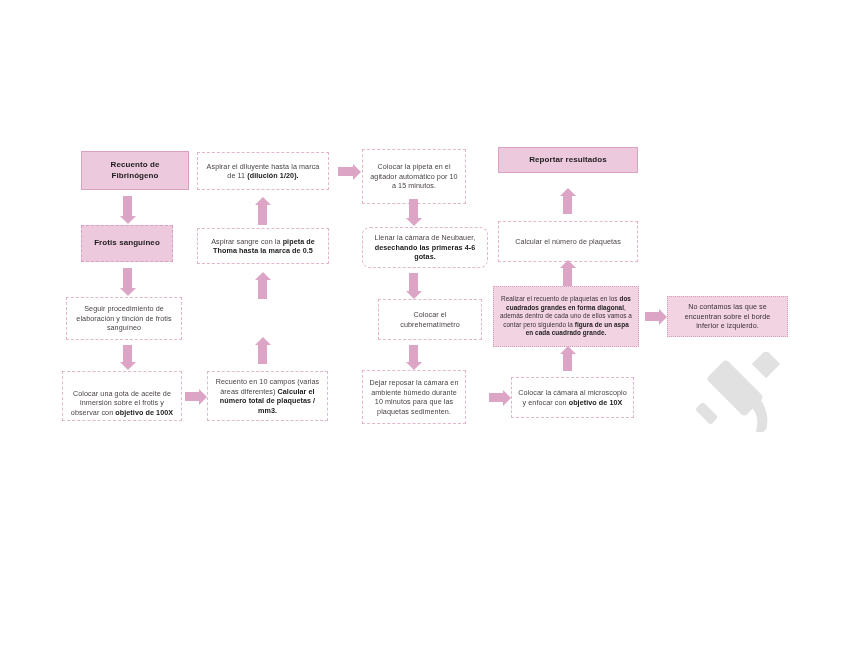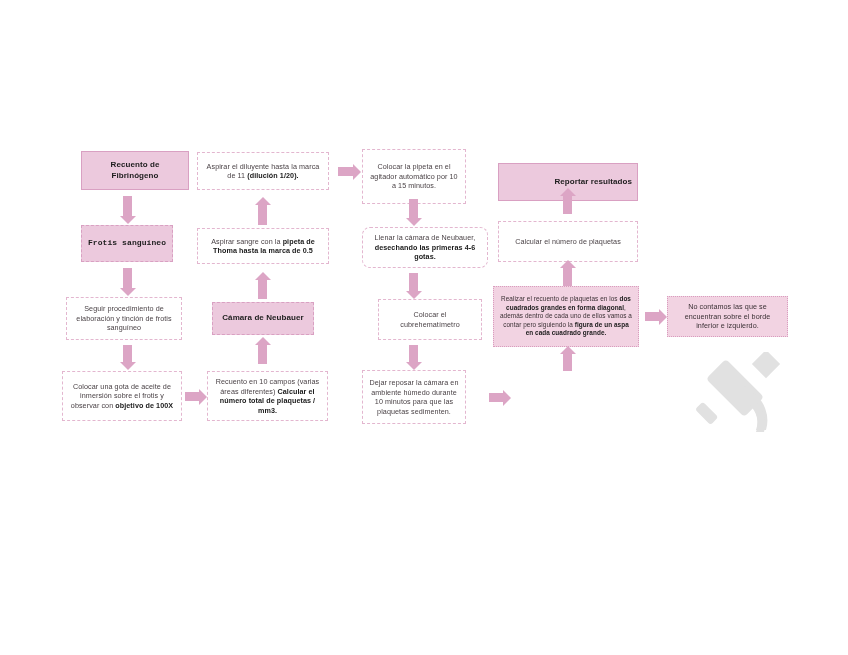--- a/index.html
+++ b/index.html
@@ -120,59 +120,56 @@
 <div id="canvas">
 
   <div class="node filled" style="left:81px; top:151px; width:108px; height:39px;">
     <span class="inner">Recuento de Fibrinógeno</span>
   </div>
 
   <div class="arrow down" style="left:123px; top:196px; height:20px;">
       <span class="head"></span>
     </div>
 
-  <div class="node filled dashed" style="left:81px; top:225px; width:92px; height:37px;font-family:Liberation Mono, monospace;">
+  <div class="node filled dashed" style="left:81px; top:225px; width:92px; height:37px;">
     <span class="inner">Frotis sanguíneo</span>
   </div>
 
   <div class="arrow down" style="left:123px; top:268px; height:20px;">
       <span class="head"></span>
     </div>
 
   <div class="node outline" style="left:66px; top:297px; width:116px; height:43px;">
     <span class="inner">Seguir procedimiento de elaboración y tinción de frotis sanguíneo</span>
   </div>
 
   <div class="arrow down" style="left:123px; top:345px; height:17px;">
       <span class="head"></span>
     </div>
 
-  <div class="node outline" style="left:62px; top:371px; width:120px; height:50px;">
+  <div class="node outline" style="left:62px; top:371px; width:120px; height:50px;align-items:flex-end;">
     <span class="inner"><span>Colocar una gota de aceite de inmersión sobre el frotis y observar con </span><b>objetivo de 100X</b></span>
   </div>
 
   <div class="node outline" style="left:197px; top:152px; width:132px; height:38px;">
     <span class="inner"><span>Aspirar el diluyente hasta la marca de 11 </span><b>(dilución 1/20).</b></span>
   </div>
 
   <div class="arrow up" style="left:258px; top:205px; height:20px;">
       <span class="head"></span>
     </div>
 
   <div class="node outline" style="left:197px; top:228px; width:132px; height:36px;">
     <span class="inner"><span>Aspirar sangre con la </span><b>pipeta de Thoma hasta la marca de 0.5</b></span>
   </div>
 
   <div class="arrow up" style="left:258px; top:280px; height:19px;">
       <span class="head"></span>
     </div>
 
-  <div class="node filled dashed" style="left:212px; top:302px; width:102px; height:33px;">
-    <span class="inner">Cámara de Neubauer</span>
-  </div>
 
   <div class="arrow up" style="left:258px; top:345px; height:19px;">
       <span class="head"></span>
     </div>
 
   <div class="node outline" style="left:207px; top:371px; width:121px; height:50px;">
     <span class="inner"><span>Recuento en 10 campos (varias áreas diferentes) </span><b>Calcular el número total de plaquetas / mm3.</b></span>
   </div>
 
   <div class="arrow right" style="left:185px; top:392px; width:14px;">
@@ -204,21 +201,21 @@
   </div>
 
   <div class="arrow down" style="left:409px; top:345px; height:17px;">
       <span class="head"></span>
     </div>
 
   <div class="node outline" style="left:362px; top:370px; width:104px; height:54px;">
     <span class="inner">Dejar reposar la cámara en ambiente húmedo durante 10 minutos para que las plaquetas sedimenten.</span>
   </div>
 
-  <div class="node filled" style="left:498px; top:163px; width:140px; height:38px;text-align:right;">
+  <div class="node filled" style="left:498px; top:147px; width:140px; height:26px;">
     <span class="inner">Reportar resultados</span>
   </div>
 
   <div class="arrow up" style="left:563px; top:196px; height:18px;">
       <span class="head"></span>
     </div>
 
   <div class="node outline" style="left:498px; top:221px; width:140px; height:41px;text-align:center;">
     <span class="inner">Calcular el número de plaquetas</span>
   </div>
@@ -228,20 +225,23 @@
     </div>
 
   <div class="node tinted" style="left:493px; top:286px; width:146px; height:61px; font-size:6.4px;">
     <span class="inner"><span>Realizar el recuento de plaquetas en los </span><b>dos cuadrados grandes en forma diagonal</b><span>, además dentro de cada uno de ellos vamos a contar pero siguiendo la </span><b>figura de un aspa en cada cuadrado grande.</b></span>
   </div>
 
   <div class="arrow up" style="left:563px; top:354px; height:17px;">
       <span class="head"></span>
     </div>
 
+  <div class="node outline" style="left:511px; top:377px; width:123px; height:41px;">
+    <span class="inner"><span>Colocar la cámara al microscopio y enfocar con </span><b>objetivo de 10X</b></span>
+  </div>
 
   <div class="arrow right" style="left:489px; top:393px; width:14px;">
       <span class="head"></span>
     </div>
 
   <div class="arrow right" style="left:645px; top:312px; width:14px;">
       <span class="head"></span>
     </div>
 
   <div class="node tinted" style="left:667px; top:296px; width:121px; height:41px;">

